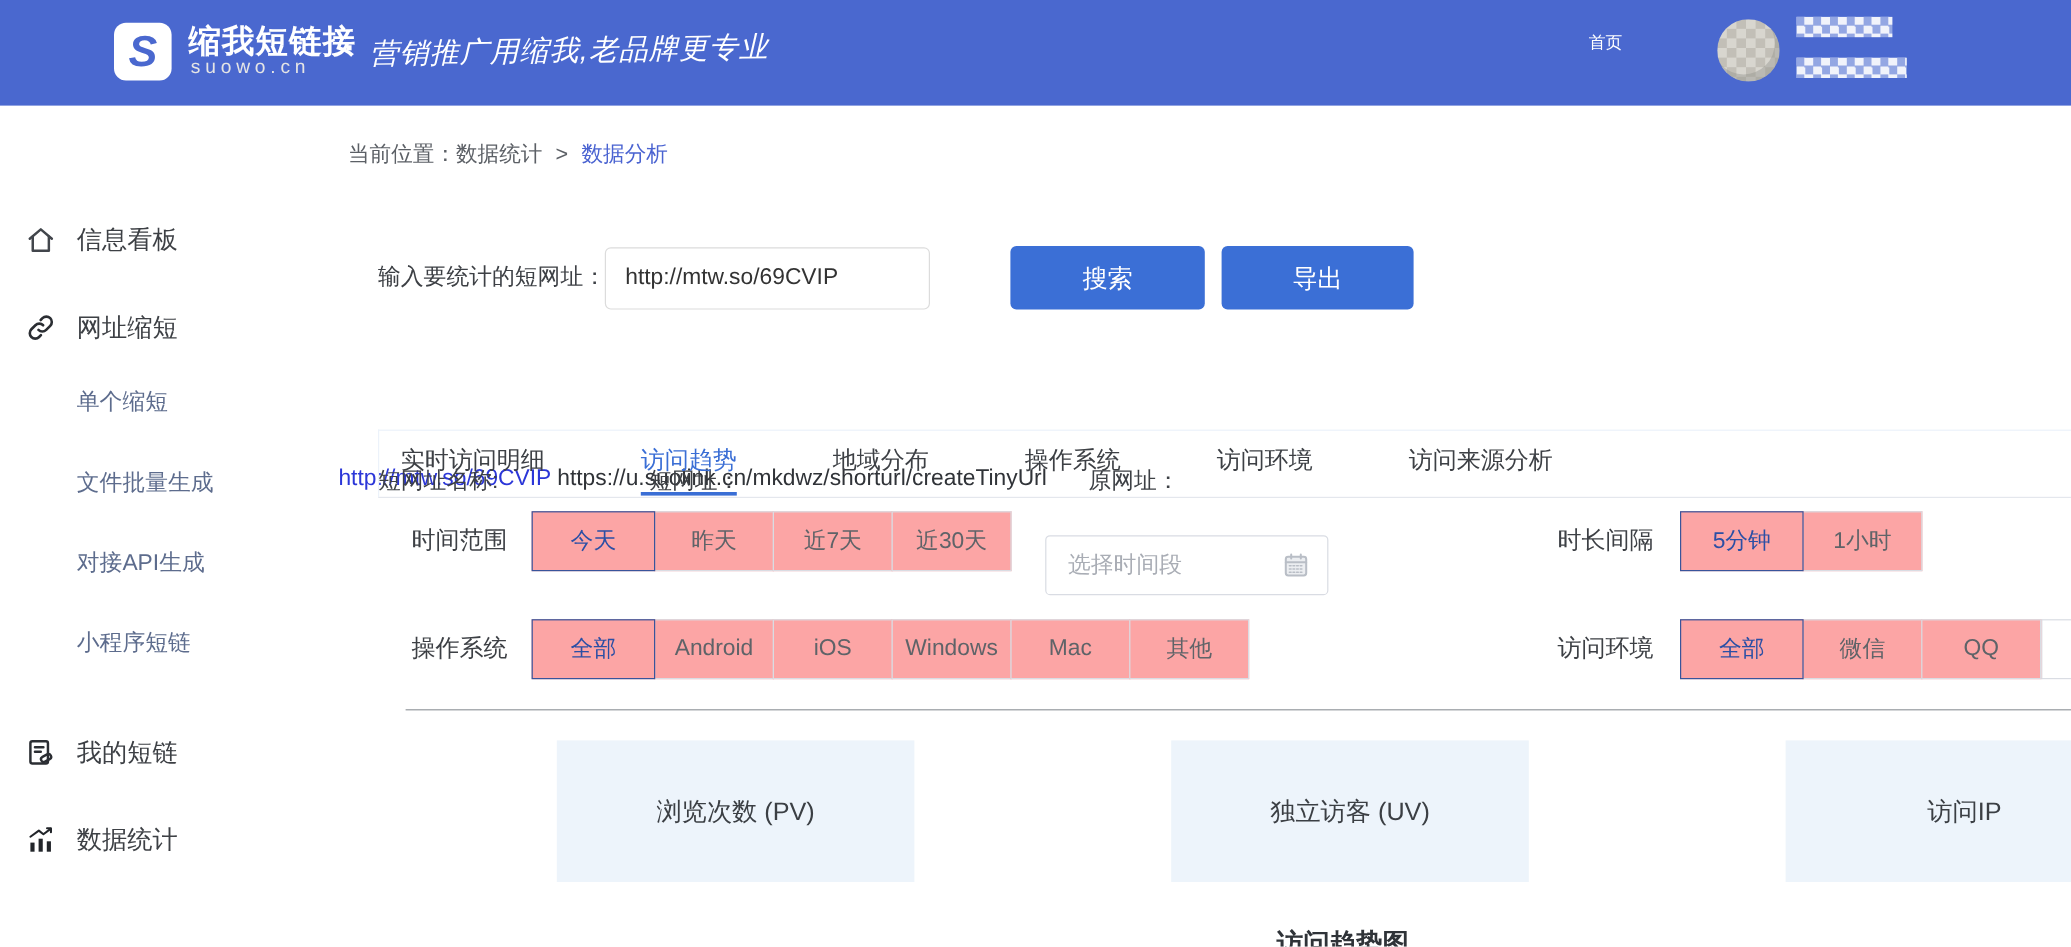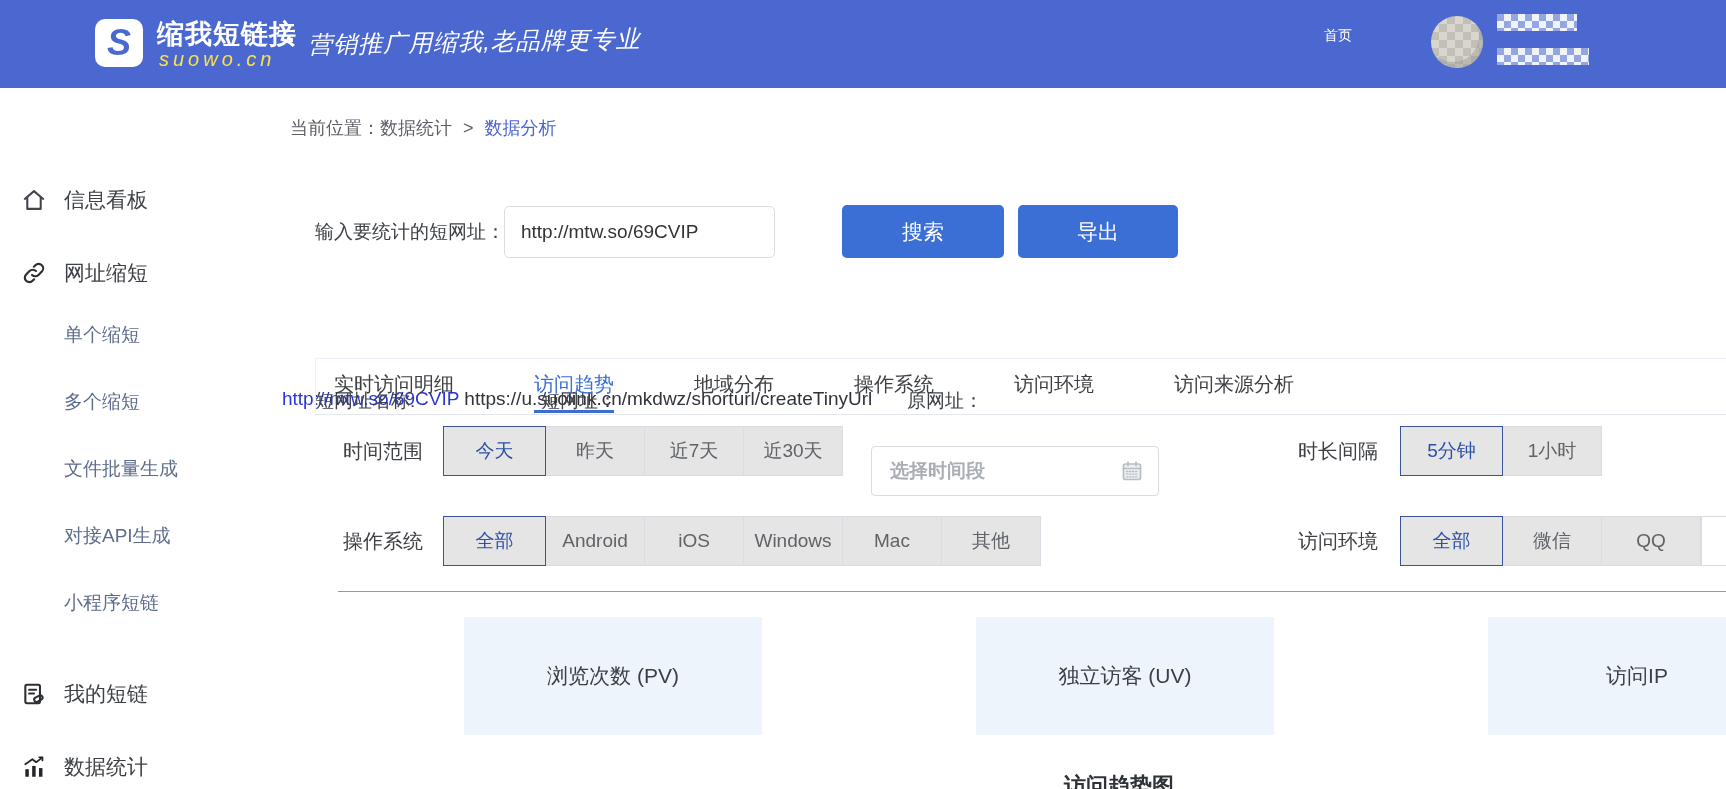--- a/index.html
+++ b/index.html
@@ -5,21 +5,21 @@
   html,body{margin:0;padding:0;background:#fff;}
   .page{position:relative;width:1726px;height:789px;background:#fff;overflow:hidden;
         font-family:"Liberation Sans","DejaVu Sans",sans-serif;color:#3c4043;}
 
   
   .header{position:absolute;left:0;top:0;width:1726px;height:88px;background:#4a68cf;}
   .logo-mark{position:absolute;left:95px;top:19px;width:48px;height:48px;background:#fff;
              border-radius:10px;display:flex;align-items:center;justify-content:center;
              color:#4a68cf;font-size:36px;font-weight:bold;font-style:italic;}
   .brand-title{position:absolute;left:157px;top:16px;color:#fff;font-size:27px;font-weight:700;letter-spacing:1px;}
-  .brand-domain{position:absolute;left:159px;top:48px;color:#fde047;font-size:20px;letter-spacing:4px;font-style:italic;}
+  .brand-domain{position:absolute;left:159px;top:48px;color:#e5e5e5;font-size:16px;letter-spacing:4px;}
   .brand-sep{position:absolute;left:287px;top:24px;color:#fff;font-size:28px;font-weight:bold;}
   .brand-slogan{position:absolute;left:308px;top:26px;color:#fff;font-size:24px;font-style:italic;
                 transform:rotate(-1deg);letter-spacing:1px;white-space:nowrap;}
   .nav-home{position:absolute;left:1324px;top:27px;color:#fff;font-size:14px;cursor:pointer;}
   .avatar{position:absolute;left:1431px;top:16px;width:52px;height:52px;border-radius:50%;
           background:repeating-conic-gradient(#d8d6cf 0% 25%,#c2bfb7 0% 50%) 0 0/16px 16px;
           box-shadow:inset -4px -6px 0 rgba(150,150,145,.45);}
   .name-bar{position:absolute;height:17px;
           background:repeating-conic-gradient(rgba(255,255,255,.92) 0% 25%,rgba(208,218,243,.55) 0% 50%) 0 0/14px 14px;}
   .name-bar.b1{left:1497px;top:14px;width:80px;}
@@ -61,36 +61,36 @@
 
   .tabbar{position:absolute;left:33px;right:0;top:270px;height:57px;display:flex;gap:80px;
           padding-left:18px;border-bottom:1px solid #e4e7ed;border-top:1px solid #ecf2fa;border-left:1px solid #ecf2fa;
           box-sizing:border-box;}
   .tab{font-size:20px;color:#3d4045;line-height:50px;cursor:pointer;border-bottom:3px solid transparent;
        height:54px;box-sizing:border-box;white-space:nowrap;}
   .tab.active{color:#3a6ed5;border-bottom-color:#3a6ed5;}
 
   .f-label{position:absolute;font-size:20px;color:#3d4045;height:50px;line-height:50px;}
   .grp{position:absolute;display:flex;}
-  .opt{height:50px;box-sizing:border-box;border:1px solid #d9dce3;background:#e5e5e5;color:#5f6368;
+  .opt{height:50px;box-sizing:border-box;border:1px solid #d9dce3;background:#fca5a5;color:#5f6368;
        font-size:19px;display:flex;align-items:center;justify-content:center;cursor:pointer;
        margin-left:-1px;position:relative;white-space:nowrap;}
   .opt:first-child{margin-left:0;}
   .opt.sel{border-color:#39549b;color:#2b4fa5;z-index:2;}
   .w103{width:103px}.w100{width:100px}
   .row1{top:338px}.row2{top:428px}
   .f-label.left{left:61px}
   .grp.gleft{left:161px}
   .f-label.rightlab{left:1016px}
   .grp.gright{left:1118px}
   .stub{width:40px;border-left:1px solid #d9dce3;height:50px;box-sizing:border-box;border-top:1px solid #d9dce3;border-bottom:1px solid #d9dce3;}
 
-  .date-input{position:absolute;left:589px;width:288px;height:50px;box-sizing:border-box;
+  .date-input{position:absolute;left:589px;width:236px;height:50px;box-sizing:border-box;
               border:1px solid #d9dce3;border-radius:4px;background:#fff;display:flex;align-items:center;
-              padding:0 14px 0 18px;cursor:pointer;font-weight:bold;}
+              padding:0 14px 0 18px;cursor:pointer;}
   .date-input .ph{flex:1;font-size:19px;color:#a9adb5;}
   .cal{width:24px;height:24px;}
 
   .divider{position:absolute;left:56px;right:0;top:503px;border-top:1px solid #94999e;}
 
   .card{position:absolute;top:529px;height:118px;width:298px;background:#edf4fb;
         display:flex;align-items:center;justify-content:center;font-size:21px;color:#3b3f44;cursor:pointer;}
   .card.c1{left:182px}.card.c2{left:694px}.card.c3{left:1206px}
 
   .chart-title{position:absolute;left:687px;top:683px;width:300px;text-align:center;
@@ -131,23 +131,20 @@
           <path d="M10.2 13.8a4.2 4.2 0 0 0 5.94 0l3.1-3.1a4.2 4.2 0 0 0-5.94-5.94l-1.4 1.4"></path>
           <path d="M13.8 10.2a4.2 4.2 0 0 0-5.94 0l-3.1 3.1a4.2 4.2 0 0 0 5.94 5.94l1.4-1.4"></path>
         </svg>
       </span>
       <span>网址缩短</span>
     </div>
     <div class="side-item sub mb35">
       <span>单个缩短</span>
     </div>
     <div class="side-item sub mb35">
-      <span>多个缩短</span>
-    </div>
-    <div class="side-item sub mb35">
       <span>文件批量生成</span>
     </div>
     <div class="side-item sub mb35">
       <span>对接API生成</span>
     </div>
     <div class="side-item sub mb57">
       <span>小程序短链</span>
     </div>
     <div class="side-item mb37">
       <span class="icn">

